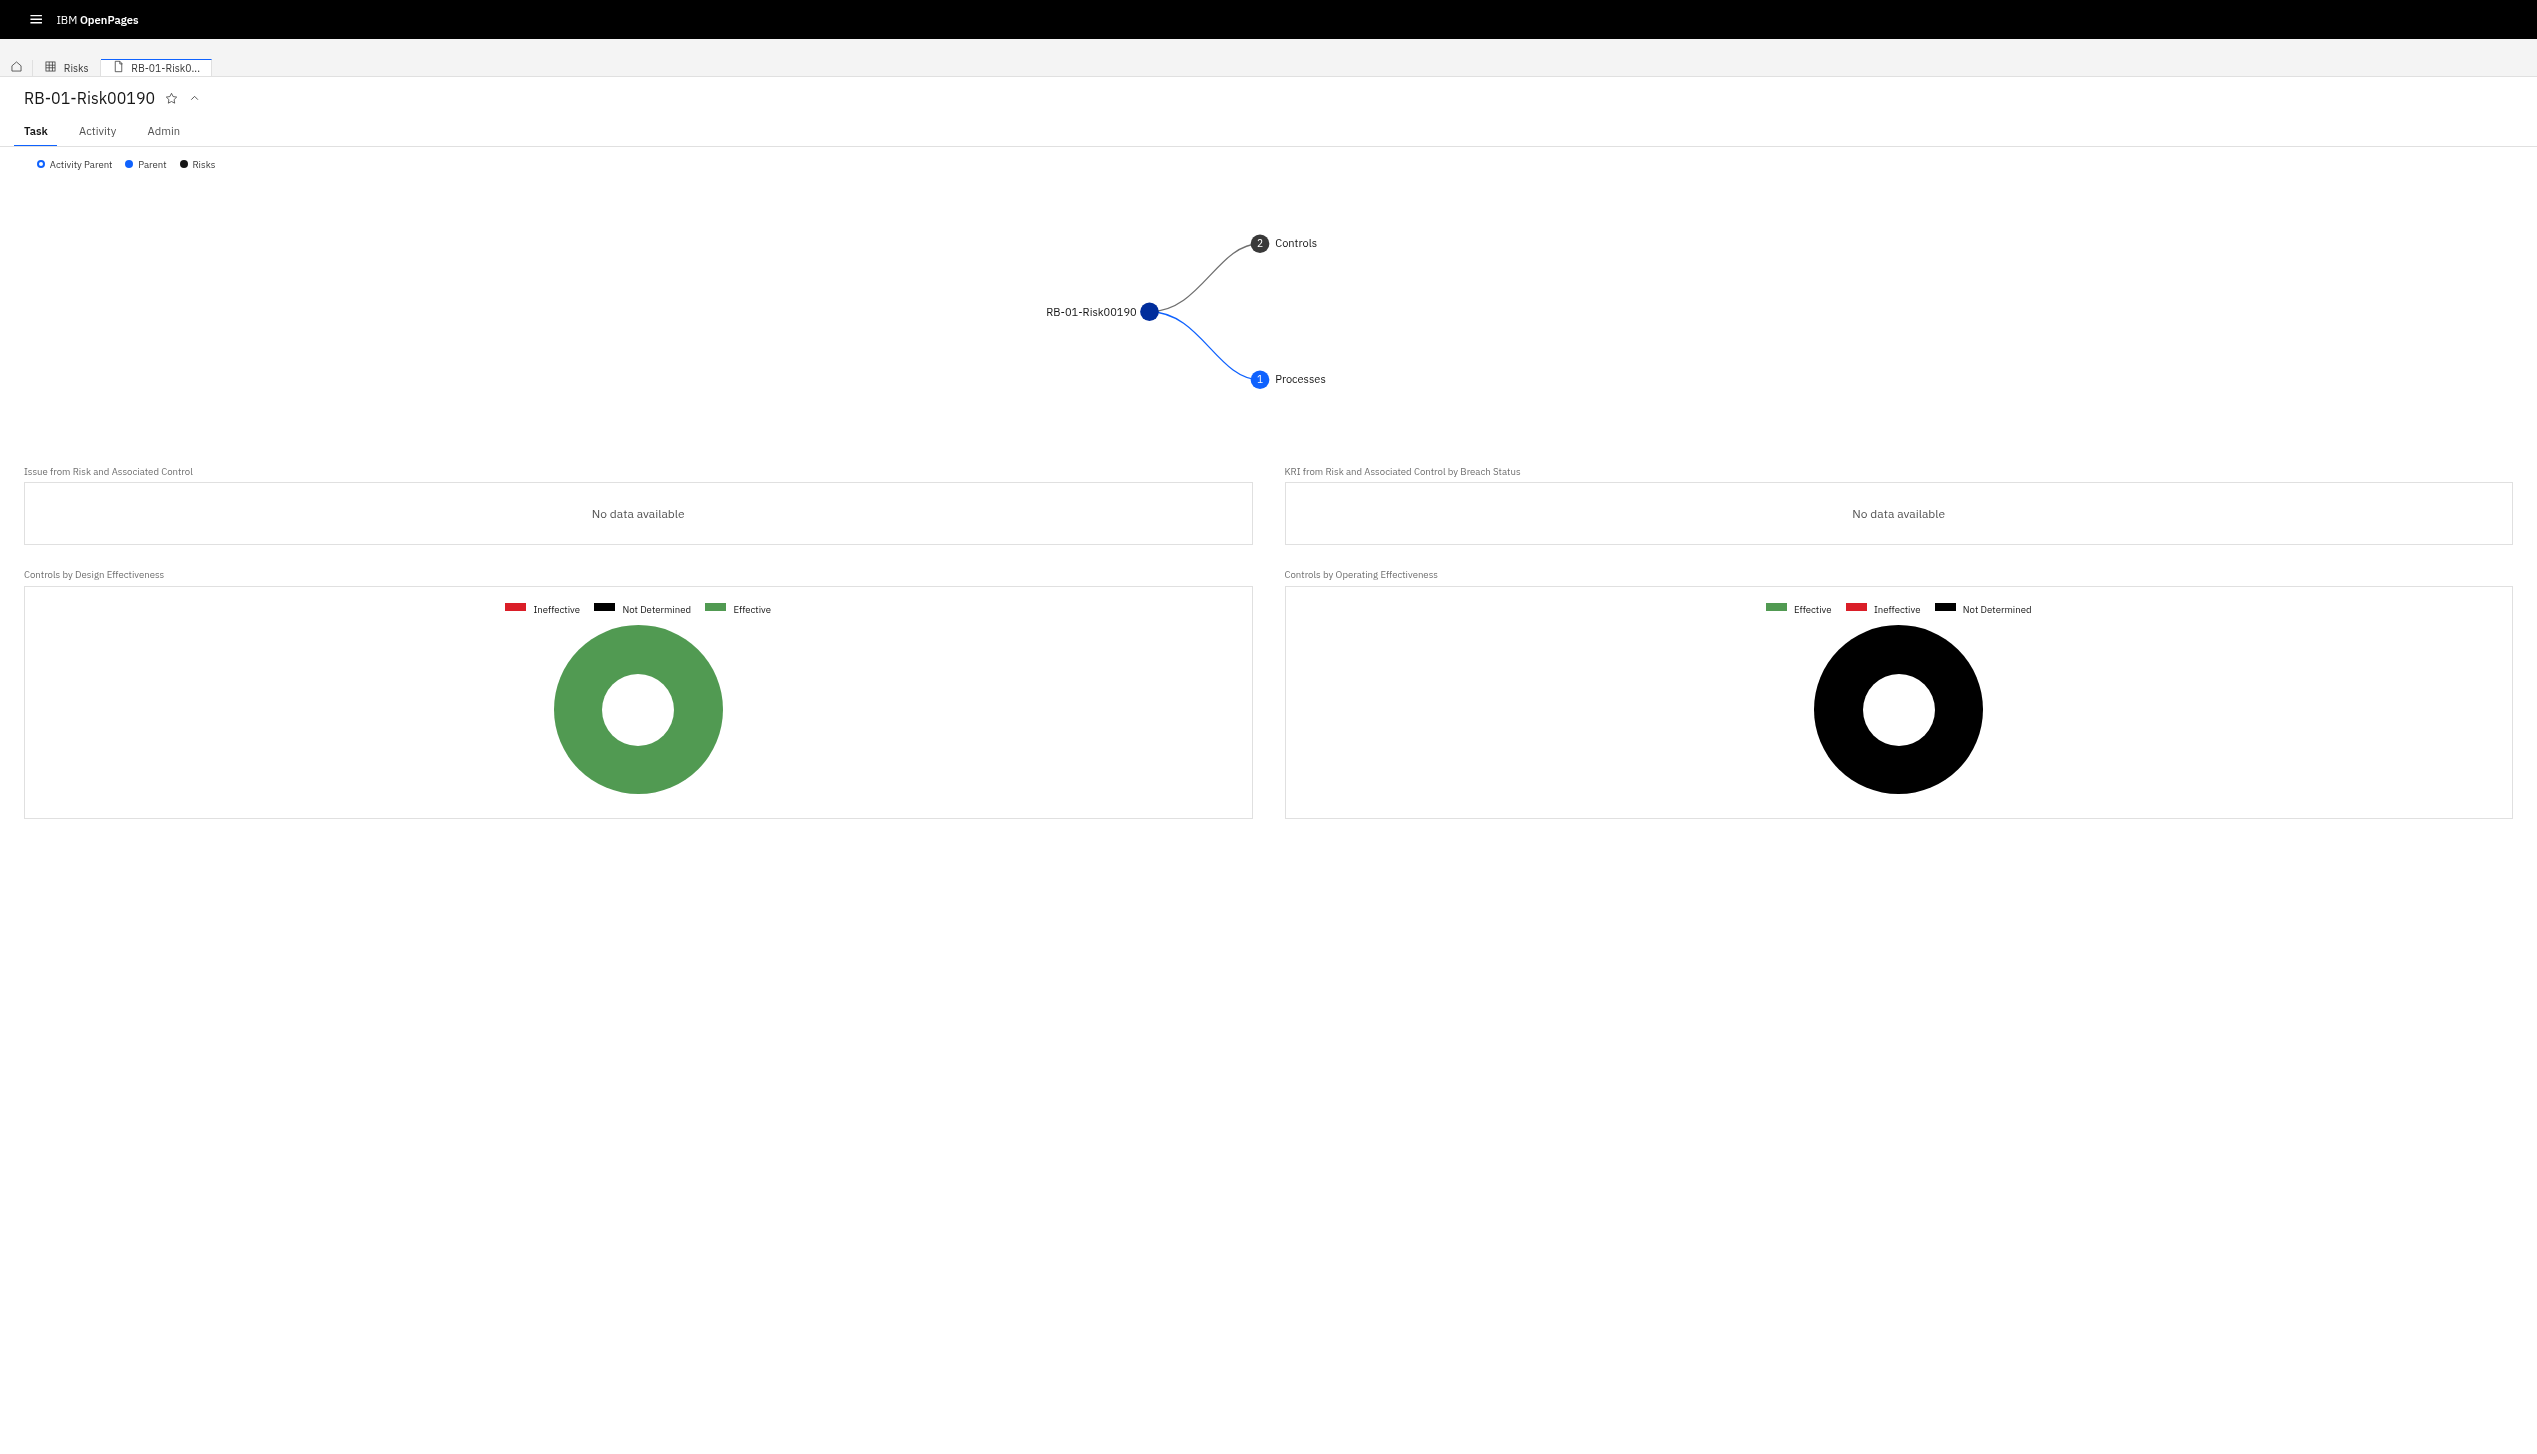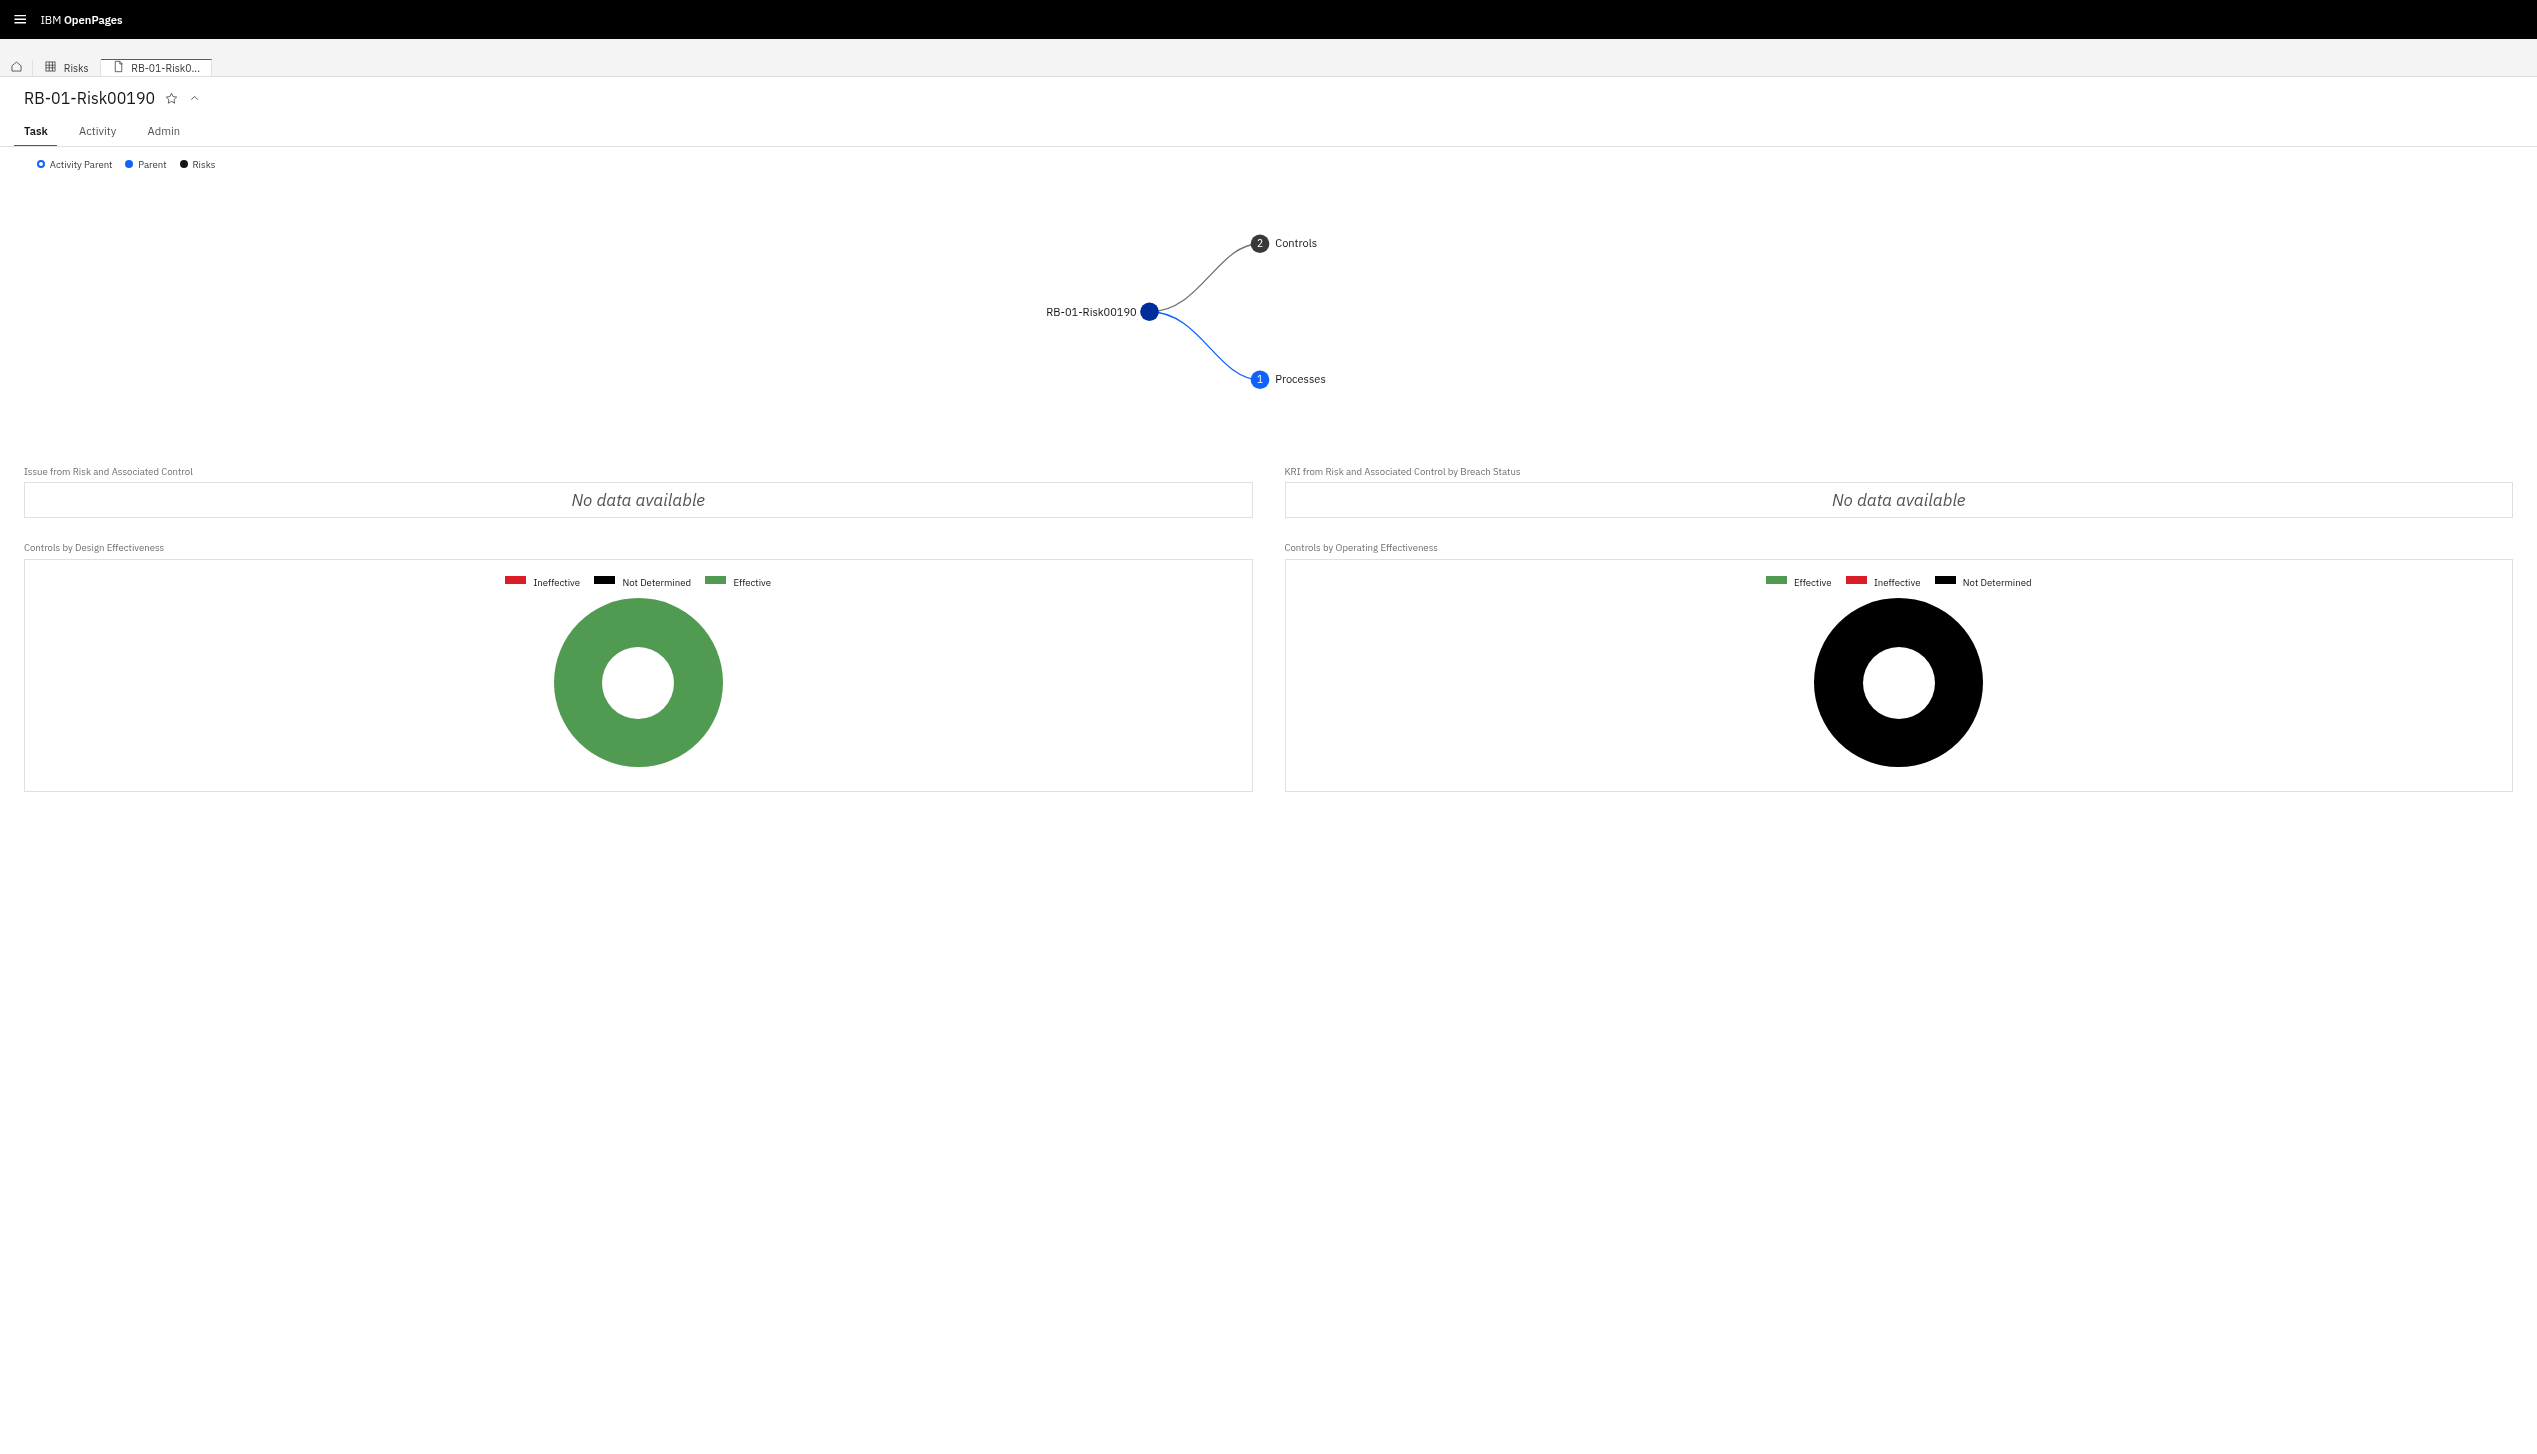--- a/index.html
+++ b/index.html
@@ -1,19 +1,19 @@
 <!DOCTYPE html>
 <html style="font-size:13px"><head>
 <meta charset="utf-8">
 <style>
   * { box-sizing: border-box; margin: 0; padding: 0; }
   body { font-family: "IBM Plex Sans", -apple-system, BlinkMacSystemFont, "Segoe UI", Arial, sans-serif; font-size: 11.2px; color: #161616; background: #fff; }
 
   
-  .top-header { background: #000; color: #fff; height: 39px; display: flex; align-items: center; padding: 0 13px; gap: 13px; }
+  .top-header { background: #000; color: #fff; height: 39px; display: flex; align-items: center; padding: 0 29px; gap: 13px; }
   .hamburger svg { fill: #fff; }
   .brand { font-size: 11.2px; }
   .brand .ibm { font-weight: 400; }
   .brand .op { font-weight: 600; }
 
   
   .nav-tabs-bar { background: #f4f4f4; border-bottom: 0.8px solid #e0e0e0; display: flex; align-items: flex-end; height: 38px; }
   .nav-tab { display: flex; align-items: center; gap: 6.4px; padding: 0 11.2px; border-right: 0.8px solid #e0e0e0; cursor: pointer; font-size: 10.4px; color: #393939; }
   .nav-tab.home { padding: 0 9.6px; }
   .nav-tab.active { background: #fff; border-top: 1.6px solid #0f62fe; margin-top: -0.8px; }
@@ -44,21 +44,21 @@
   
   .graph-panel { background: #fff; height: 257px; position: relative; margin-bottom: 24px; border: 0.8px solid transparent; }
   .graph-svg { width: 100%; height: 100%; }
 
   
   .section-title { font-size: 9.6px; color: #6f6f6f; margin: 4.8px 0; display: block; }
 
   
   .grid { display: grid; grid-template-columns: 1fr 1fr; gap: 32px; }
   .panel { border: 0.8px solid #e0e0e0; background: #fff; padding: 0; }
-  .panel.empty { display: flex; align-items: center; justify-content: center; color: #525252; font-size: 17px; height: 36px; font-style: italic; }
+  .panel.empty { display: flex; align-items: center; justify-content: center; color: #525252; font-size: 12px; height: 63px; }
 
   .chart-panel { padding: 16px 8px 24px 8px; }
   .chart-legend { display: flex; gap: 14.4px; justify-content: center; margin-bottom: 9.6px; font-size: 9.6px; }
   .chart-legend-item { display: flex; align-items: flex-start; gap: 7px; }
   .swatch { width: 21px; height: 8px; display: inline-block; }
   .swatch.red { background: #da1e28; }
   .swatch.black { background: #000; }
   .swatch.green { background: #519a52; }
 
   .donut-wrap { display: flex; justify-content: center; }

